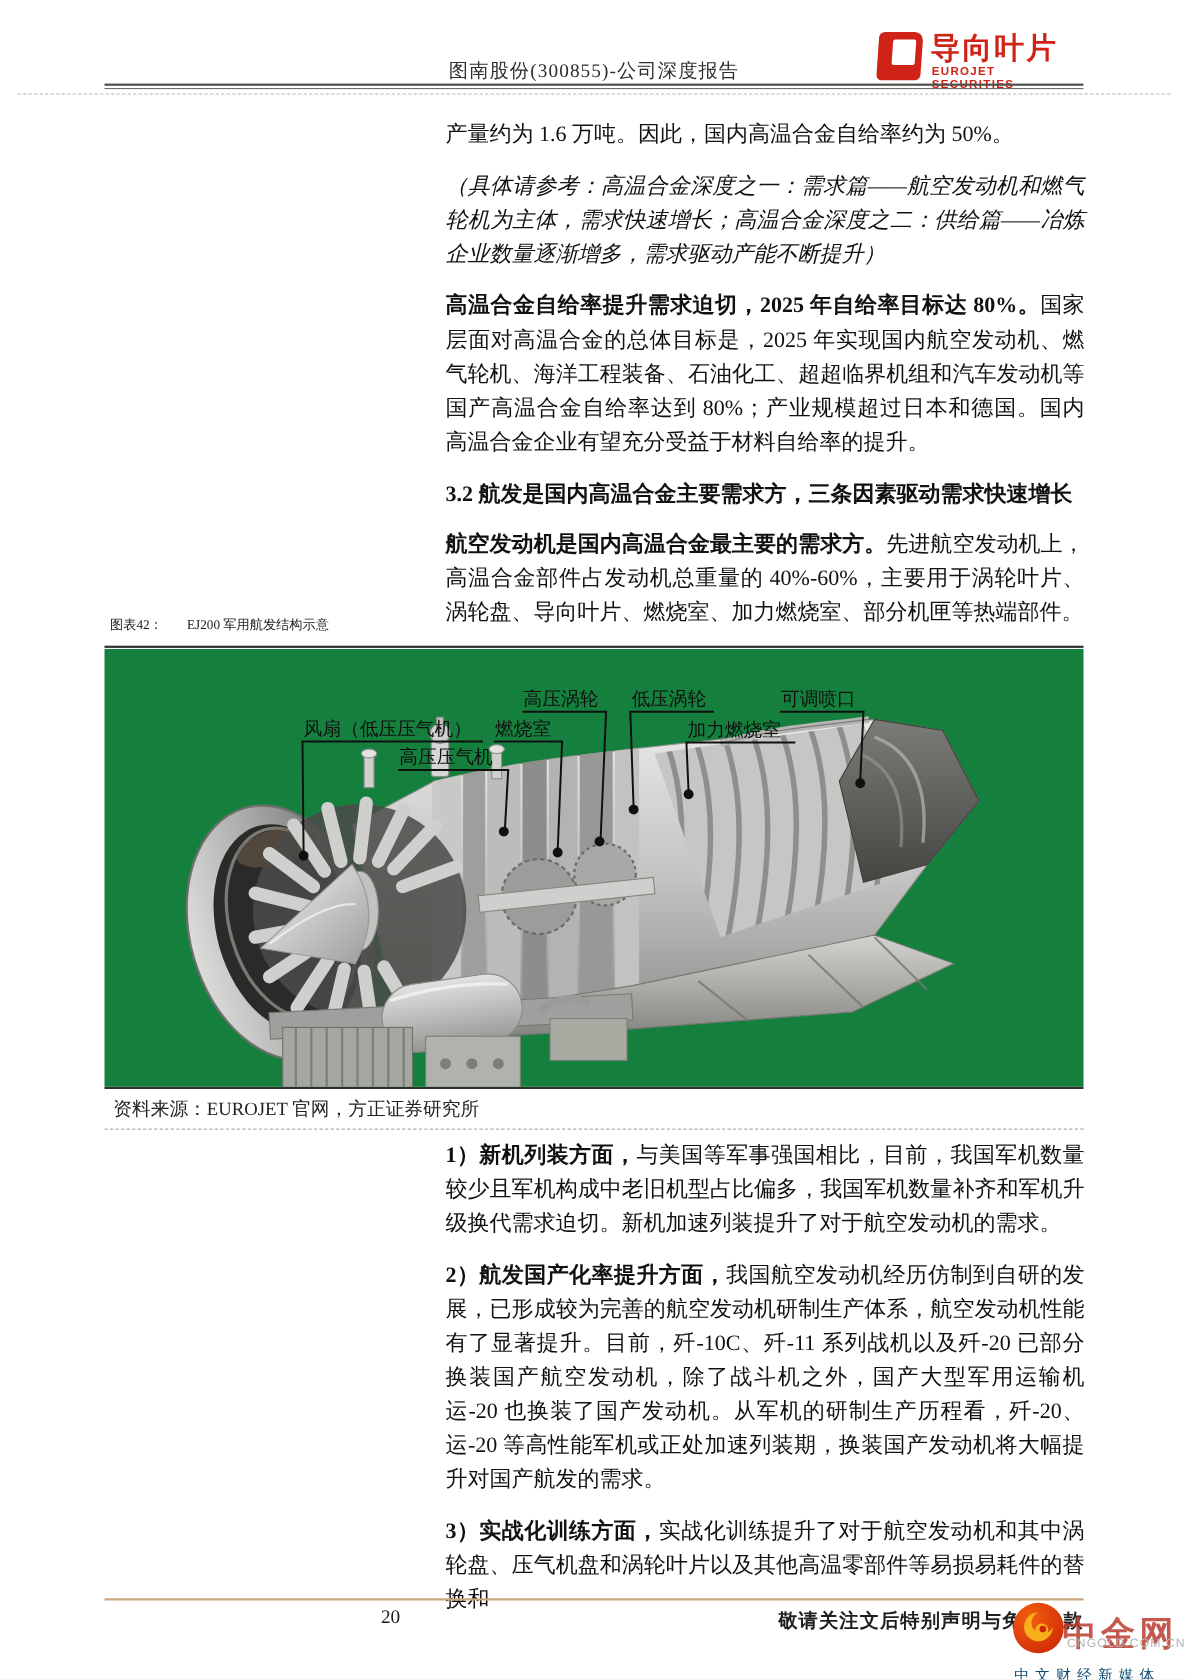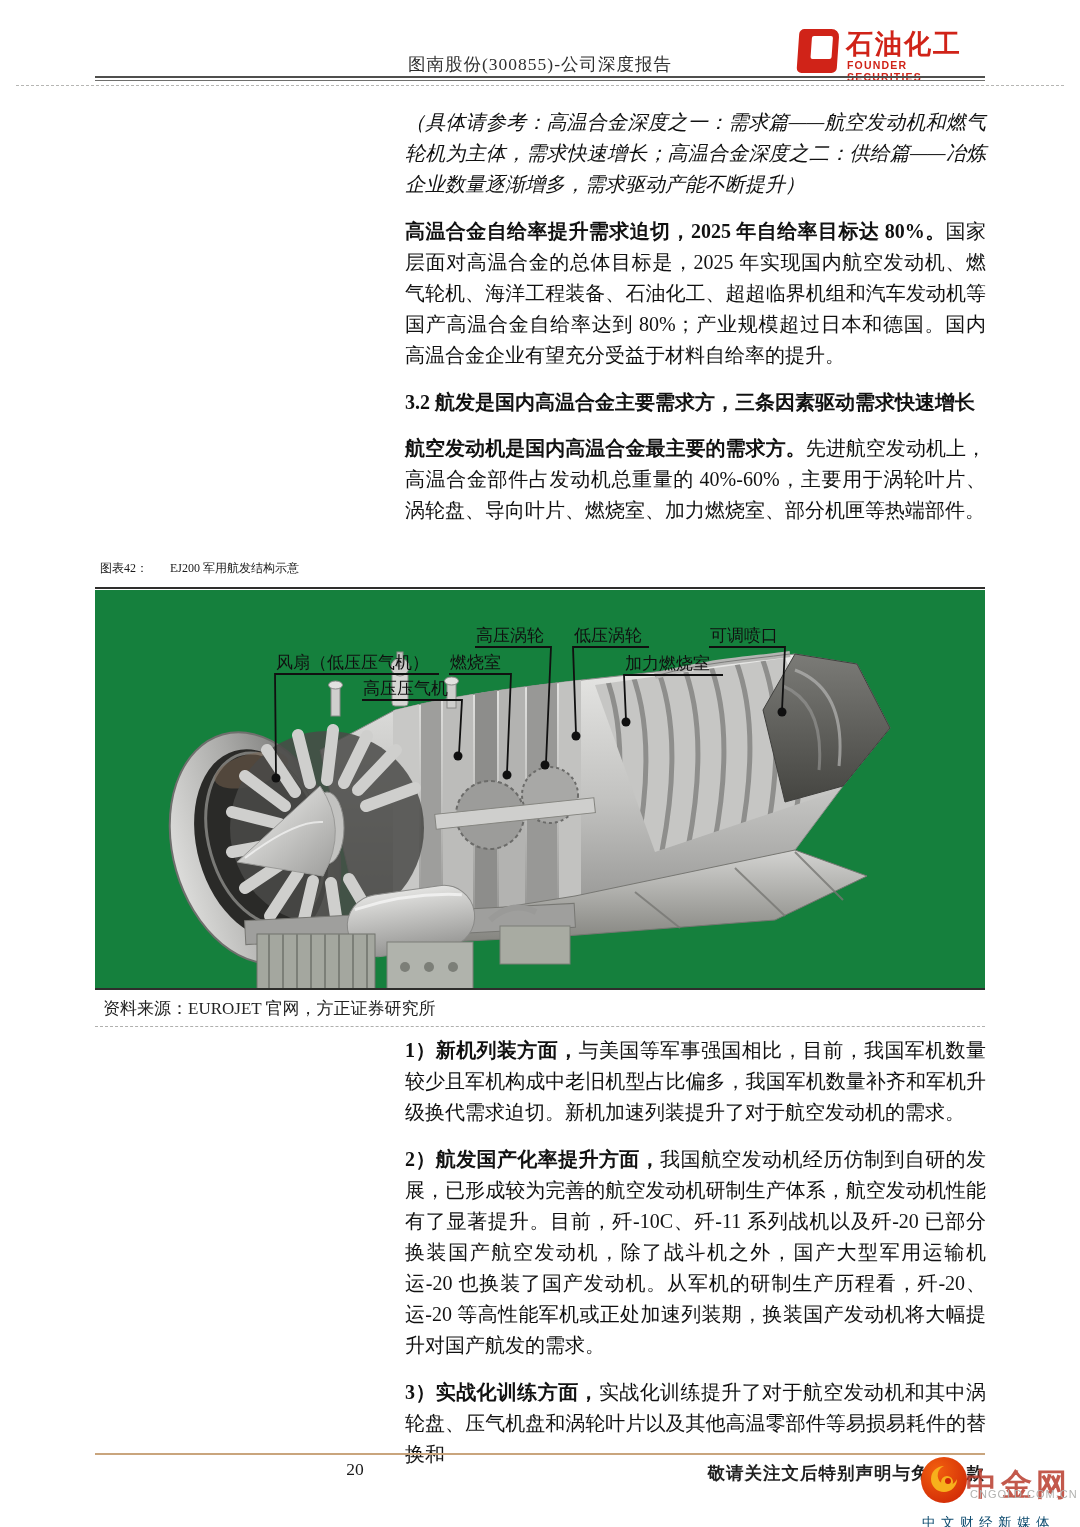--- a/index.html
+++ b/index.html
@@ -83,27 +83,28 @@
   svg text.part-label { font-family:"Liberation Serif","DejaVu Serif",serif; font-size:17px; fill:#101010; }
 </style>
 </head>
 <body>
 
 <div class="page">
 
   <div class="doc-title">图南股份(300855)-公司深度报告</div>
   <div class="logo">
     <div class="logo-mark"></div>
-    <div class="logo-cn">石油化工</div>
-    <div class="logo-en">FOUNDER SECURITIES</div>
+    <div class="logo-cn">导向叶片</div>
+    <div class="logo-en">EUROJET SECURITIES</div>
   </div>
   <div class="header-rule"></div>
   <div class="header-dotline"></div>
 
   <div class="col col-1">
+    <p class="tight">产量约为 1.6 万吨。因此，国内高温合金自给率约为 50%。</p>
     <p class="tight italic-para">（具体请参考：高温合金深度之一：需求篇——航空发动机和燃气轮机为主体，需求快速增长；高温合金深度之二：供给篇——冶炼企业数量逐渐增多，需求驱动产能不断提升）</p>
     <p class="tight"><b>高温合金自给率提升需求迫切，2025 年自给率目标达 80%。</b><span>国家层面对高温合金的总体目标是，2025 年实现国内航空发动机、燃气轮机、海洋工程装备、石油化工、超超临界机组和汽车发动机等国产高温合金自给率达到 80%；产业规模超过日本和德国。国内高温合金企业有望充分受益于材料自给率的提升。</span></p>
     <div class="sec-heading">3.2 航发是国内高温合金主要需求方，三条因素驱动需求快速增长</div>
     <p><b>航空发动机是国内高温合金最主要的需求方。</b><span>先进航空发动机上，高温合金部件占发动机总重量的 40%-60%，主要用于涡轮叶片、涡轮盘、导向叶片、燃烧室、加力燃烧室、部分机匣等热端部件。</span></p>
   </div>
 
   <div class="figure">
     <div class="fig-caption">
       <span class="cap-num">图表42：</span><span class="cap-title">EJ200 军用航发结构示意</span>
     </div>

